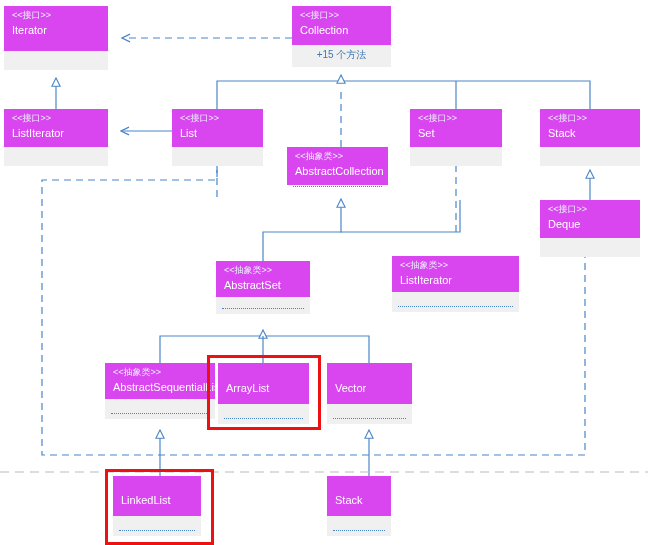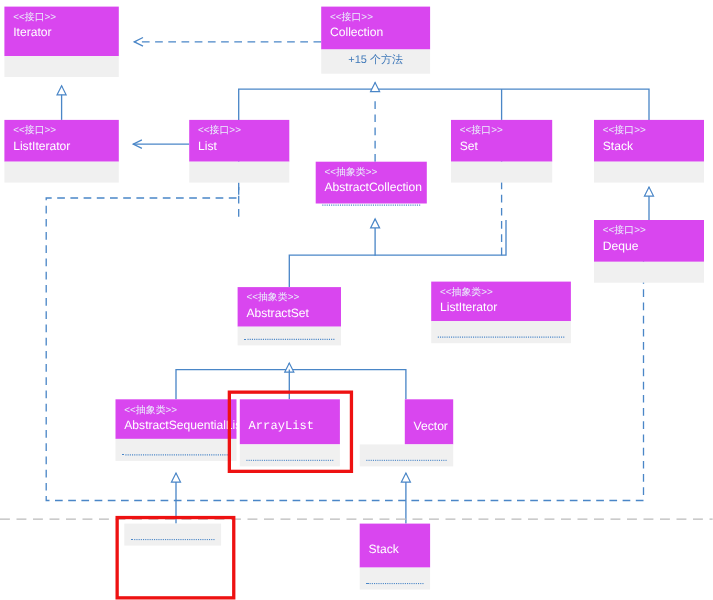--- a/index.html
+++ b/index.html
@@ -171,37 +171,40 @@
       </div>
       <div class="node" style="left: 105px; top: 363px; width: 110px;">
         <div class="hdr" style="height: 36px;">
           <div class="stereo">&lt;&lt;抽象类&gt;&gt;</div>
           <div class="cname">AbstractSequentialList</div>
         </div>
         <div class="body" style="height: 20px;">
           <div class="mline"></div>
         </div>
       </div>
-      <div class="node nostereo" style="left: 218px; top: 363px; width: 91px; font-family: Liberation Mono, monospace;">
+      <div class="node nostereo" style="left: 218px; top: 363px; width: 91px;">
         <div class="hdr" style="height: 41px;">
           <div class="cname" style="padding-top: 13.5px;">ArrayList</div>
         </div>
         <div class="body" style="height: 20px;">
           <div class="mline"></div>
         </div>
       </div>
       <div class="node nostereo" style="left: 327px; top: 363px; width: 85px;">
-        <div class="hdr" style="height: 41px; margin-left: 41px;">
+        <div class="hdr" style="height: 41px;">
           <div class="cname" style="padding-top: 13.5px;">Vector</div>
         </div>
         <div class="body" style="height: 20px;">
           <div class="mline"></div>
         </div>
       </div>
       <div class="node nostereo" style="left: 113px; top: 476px; width: 88px;">
+        <div class="hdr" style="height: 40px;">
+          <div class="cname" style="padding-top: 13px;">LinkedList</div>
+        </div>
         <div class="body" style="height: 20px;">
           <div class="mline"></div>
         </div>
       </div>
       <div class="node nostereo" style="left: 327px; top: 476px; width: 64px;">
         <div class="hdr" style="height: 40px;">
           <div class="cname" style="padding-top: 13px;">Stack</div>
         </div>
         <div class="body" style="height: 20px;">
           <div class="mline"></div>

